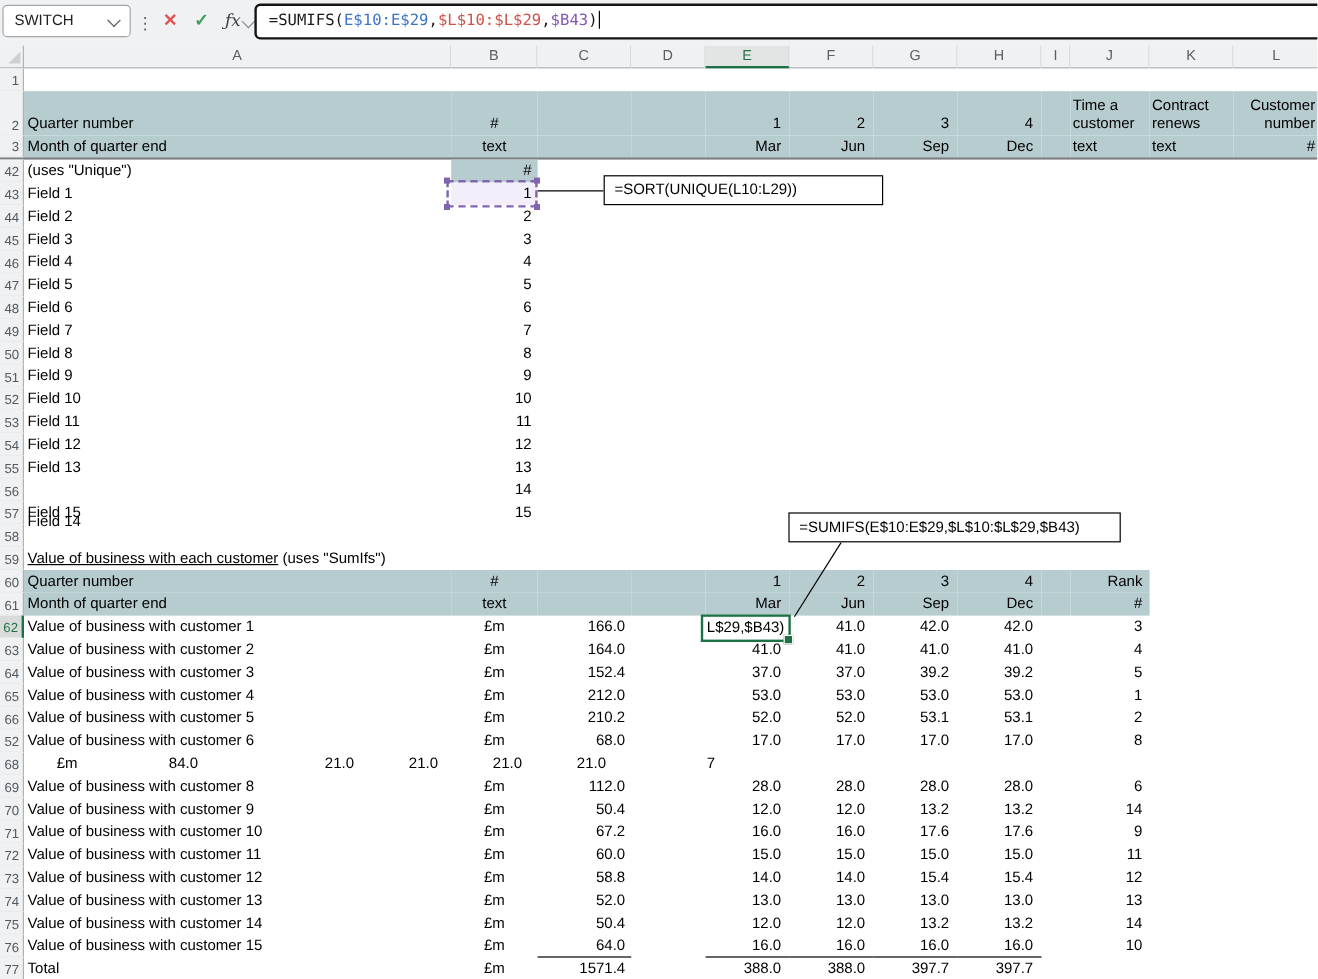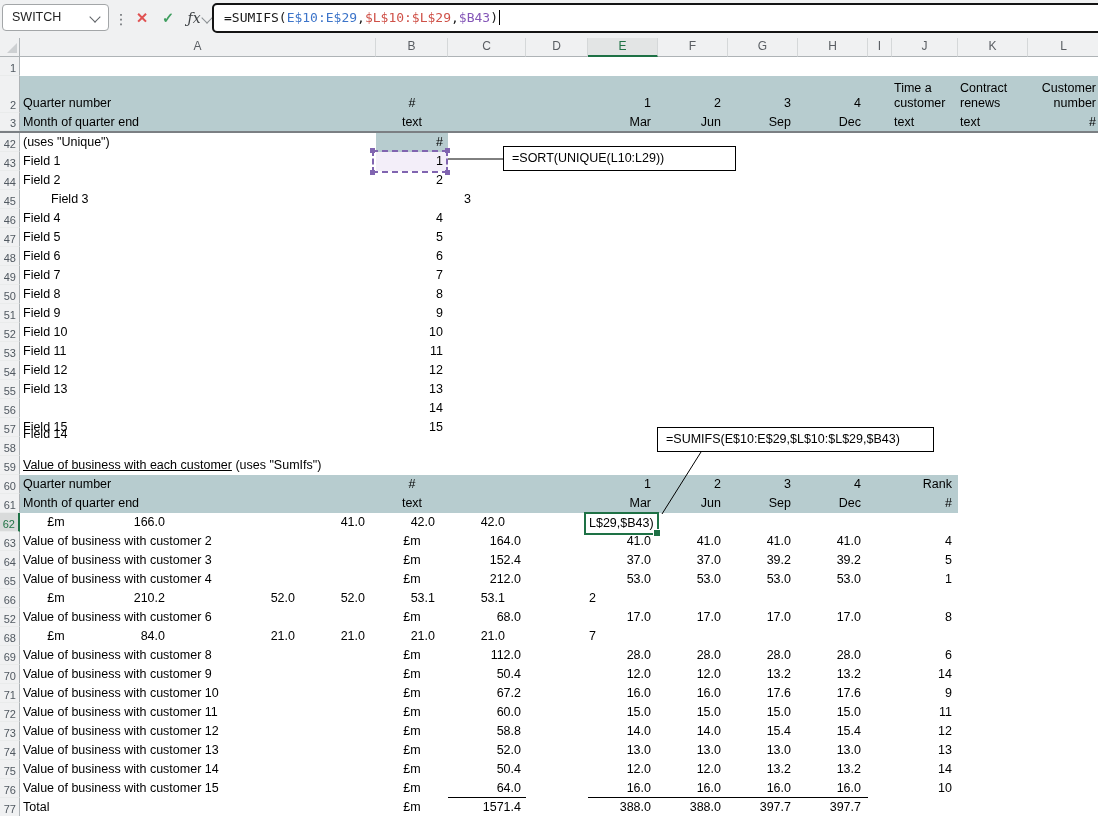--- a/index.html
+++ b/index.html
@@ -342,21 +342,21 @@
         </div>
         <div class="c al pl2" style="width: 70px;">
           <span class="t"></span>
         </div>
         <div class="c ar pr4" style="width: 72px;">
           <span class="t"></span>
         </div>
       </div>
       <div class="row">
         <div class="gut">45</div>
-        <div class="c al" style="width: 356px; margin-left: 28px;">
+        <div class="c al" style="width: 356px;">
           <span class="t">Field 3</span>
         </div>
         <div class="c ar pr5" style="width: 72px;">
           <span class="t">3</span>
         </div>
         <div class="c ar pr5" style="width: 78px;">
           <span class="t"></span>
         </div>
         <div class="c ar pr7" style="width: 62px;">
           <span class="t"></span>
@@ -970,20 +970,23 @@
         </div>
         <div class="c al pl2" style="width: 70px;">
           <span class="t"></span>
         </div>
         <div class="c ar pr4" style="width: 72px;">
           <span class="t"></span>
         </div>
       </div>
       <div class="row">
         <div class="gut sel">62</div>
+        <div class="c al" style="width: 356px;">
+          <span class="t">Value of business with customer 1</span>
+        </div>
         <div class="c ac" style="width: 72px;">
           <span class="t">£m</span>
         </div>
         <div class="c ar pr5" style="width: 78px;">
           <span class="t">166.0</span>
         </div>
         <div class="c ar pr7" style="width: 62px;">
           <span class="t"></span>
         </div>
         <div class="c ar pr7" style="width: 70px;">
@@ -1123,20 +1126,23 @@
         </div>
         <div class="c al pl2" style="width: 70px;">
           <span class="t"></span>
         </div>
         <div class="c ar pr4" style="width: 72px;">
           <span class="t"></span>
         </div>
       </div>
       <div class="row">
         <div class="gut">66</div>
+        <div class="c al" style="width: 356px;">
+          <span class="t">Value of business with customer 5</span>
+        </div>
         <div class="c ac" style="width: 72px;">
           <span class="t">£m</span>
         </div>
         <div class="c ar pr5" style="width: 78px;">
           <span class="t">210.2</span>
         </div>
         <div class="c ar pr7" style="width: 62px;">
           <span class="t"></span>
         </div>
         <div class="c ar pr7" style="width: 70px;">

